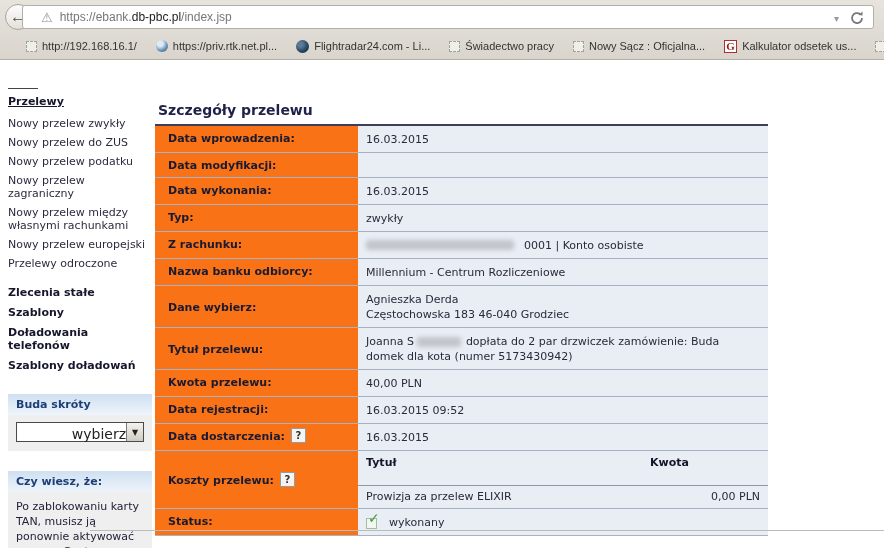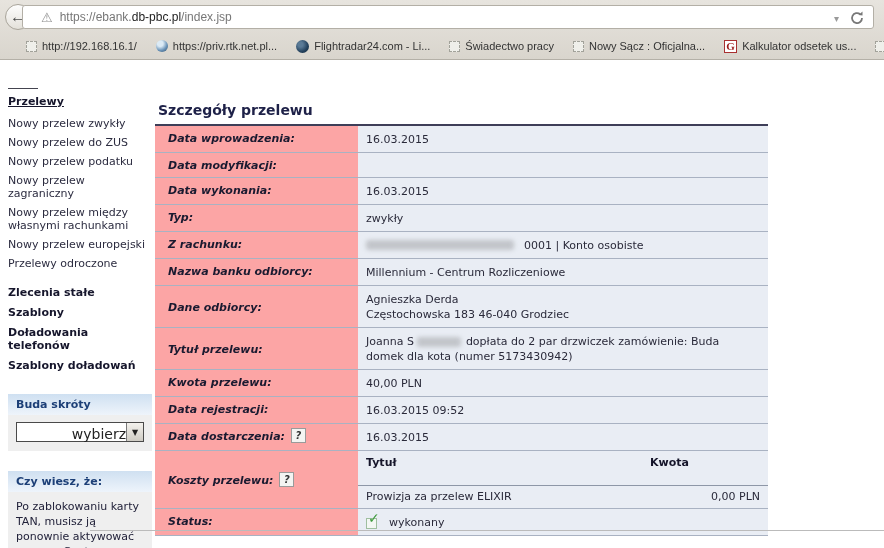--- a/index.html
+++ b/index.html
@@ -56,22 +56,22 @@
   .sel-btn { width:17px; background:linear-gradient(#f4f2ee,#cfccc4); border-left:1px solid #7a7a7a;
              color:#222; font-size:8px; text-align:center; line-height:19px; }
   .tip-text { color:#22223a; line-height:15px; font-size:11px; }
 
   
   .content { position:absolute; left:155px; top:42px; width:613px; }
   .page-title { font-size:14px; font-weight:bold; color:#1e2148; padding:0 0 6px 3px;
                 border-bottom:2px solid #3e3e58; }
   .dtable { width:613px; }
   .drow { display:flex; border-bottom:1px solid #a9b2c2; min-height:25px; }
-  .dlbl { width:203px; background:#fca5a5; font-weight:bold; color:#1a1a30; font-size:11px;
-          padding:6px 4px 5px 13px; display:flex; align-items:flex-start; gap:6px;font-style:italic; }
+  .dlbl { width:203px; background:#f97316; font-weight:bold; color:#1a1a30; font-size:11px;
+          padding:6px 4px 5px 13px; display:flex; align-items:flex-start; gap:6px; }
   .dval { flex:1; background:#e9edf4; font-size:11px; color:#2a2a3a; padding:6px 8px 5px 8px; line-height:15px; }
   .help-btn { display:inline-block; width:15px; height:15px; border:1px solid #9a9a9a; background:#f4f4f2;
               color:#333; font-size:10px; font-weight:bold; text-align:center; line-height:14px;
               cursor:pointer; margin-top:-2px; }
   .blur-block { display:inline-block; height:10px; border-radius:3px; background:#c2c5ca;
                 filter:blur(2px); vertical-align:-1px; }
   .bw-acct { width:148px; margin-right:10px; }
   .bw-name { width:44px; margin:0 5px -1px 3px; }
 
   
@@ -212,21 +212,21 @@
         </div>
       </div>
 
 
       <div class="drow">
         <div class="dlbl">Nazwa banku odbiorcy:</div>
         <div class="dval">Millennium - Centrum Rozliczeniowe</div>
       </div>
 
       <div class="drow">
-        <div class="dlbl" style="align-items:center;">Dane odbiorcy:</div>
+        <div class="dlbl" style="align-items:center;">Dane wybierz:</div>
         <div class="dval">
           <div>Agnieszka Derda</div>
           <div>Częstochowska 183 46-040 Grodziec</div>
         </div>
       </div>
 
       <div class="drow">
         <div class="dlbl" style="align-items:center;">Tytuł przelewu:</div>
         <div class="dval">
           <span>Joanna S</span><span class="blur-block bw-name"></span><span>dopłata do 2 par drzwiczek zamówienie: Buda domek dla kota (numer 5173430942)</span>

